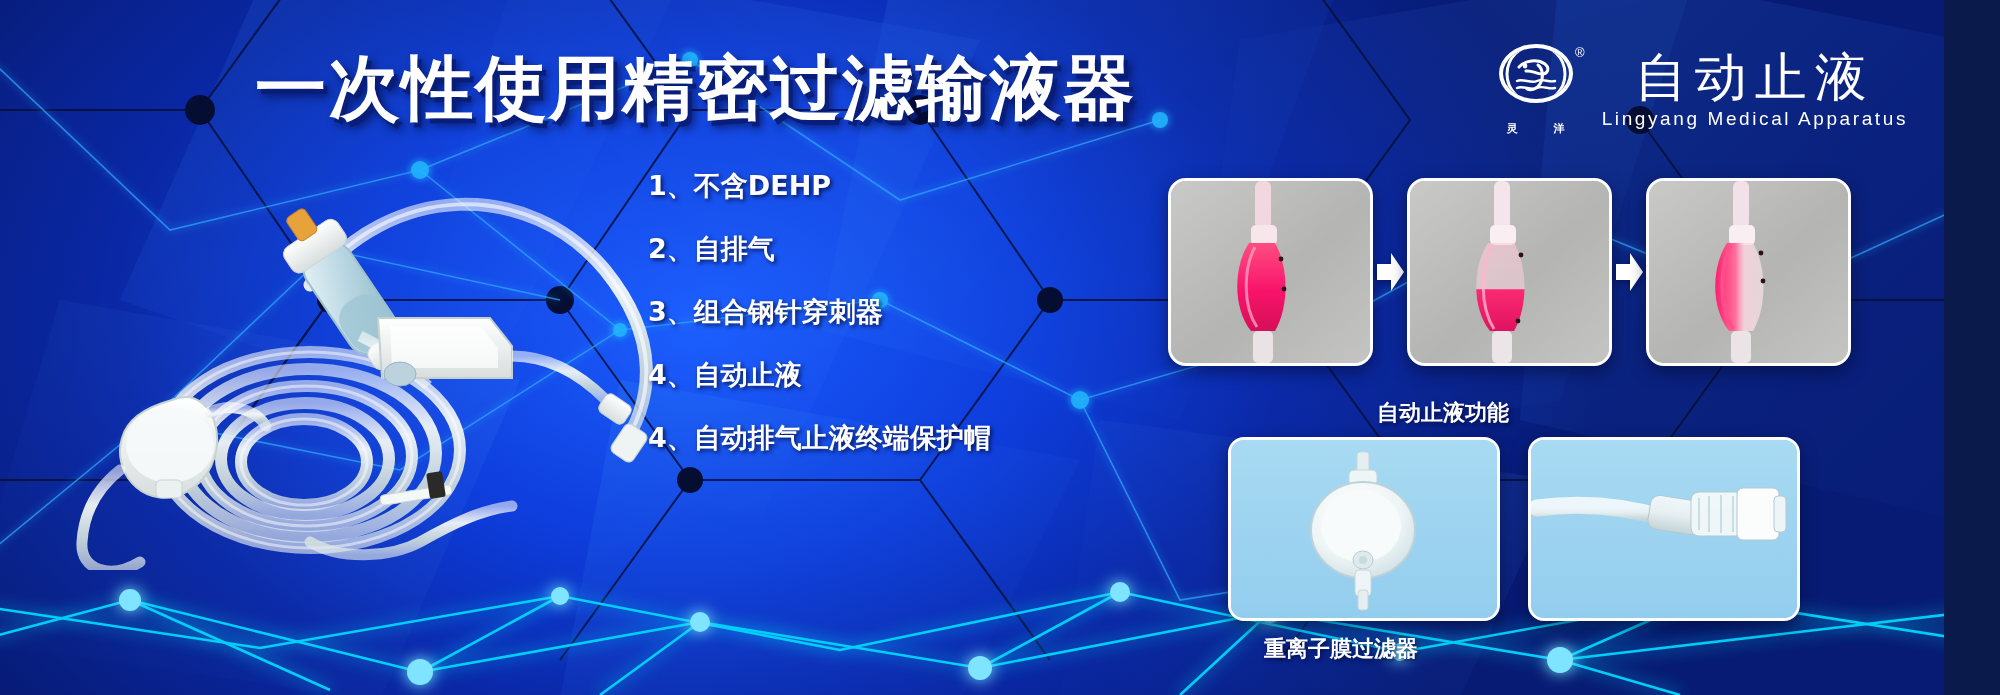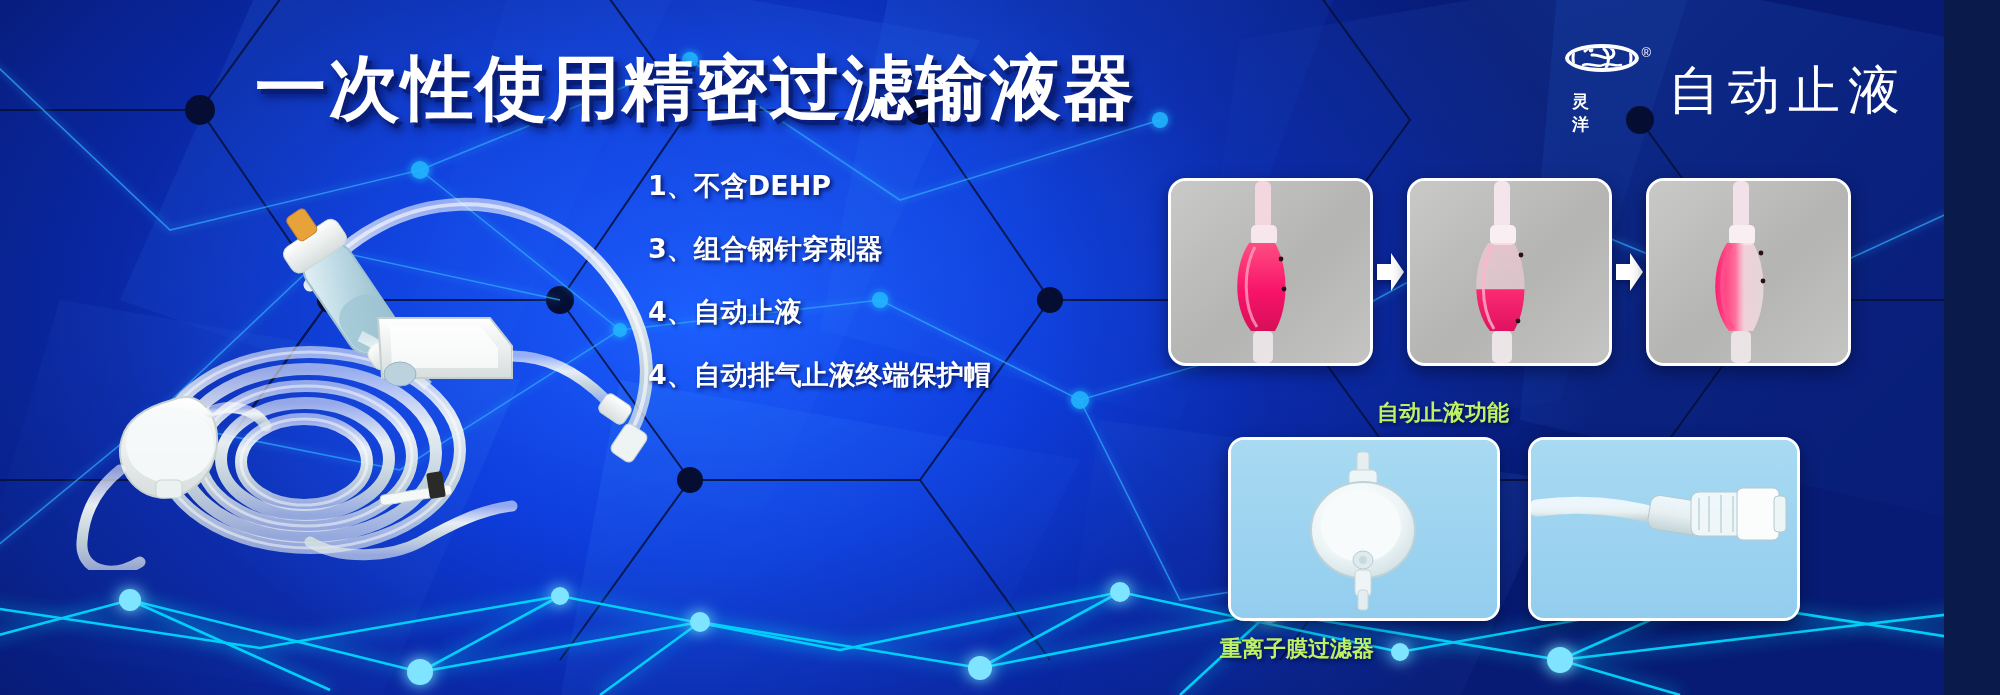--- a/index.html
+++ b/index.html
@@ -36,21 +36,21 @@
   
   .logo{position:absolute;right:36px;top:44px;display:flex;align-items:center;gap:20px;}
   .logo-mark{position:relative;width:92px;height:92px;display:flex;flex-direction:column;align-items:center;}
   .logo-seal{
     position:relative;width:74px;height:74px;border-radius:50%;
     border:4px solid #ffffff;display:flex;align-items:center;justify-content:center;
     overflow:hidden;
   }
   .logo-seal svg{display:block;}
   .logo-reg{position:absolute;right:-3px;top:2px;color:#fff;font-size:13px;line-height:1;}
-  .logo-sub{margin-top:18px;color:#fff;font-size:17px;letter-spacing:16px;
+  .logo-sub{margin-top:18px;color:#fff;font-size:11px;letter-spacing:16px;
     font-family:"DejaVu Sans","Liberation Sans",sans-serif;font-weight:bold;padding-left:16px;}
   .logo-text{display:flex;flex-direction:column;align-items:center;}
   .logo-cn{
     color:#fff;font-size:52px;line-height:56px;letter-spacing:8px;
     font-family:"DejaVu Sans","Liberation Sans",sans-serif;
   }
   .logo-en{
     color:#fff;font-size:19px;line-height:24px;letter-spacing:2.6px;margin-top:2px;
     font-family:"Liberation Sans",sans-serif;
   }
@@ -68,29 +68,29 @@
   
   .row-top{position:absolute;left:1168px;top:178px;display:flex;align-items:center;gap:0;}
   .ph{
     border-radius:18px;background:#b9bab7;border:3px solid #ffffff;
     overflow:hidden;position:relative;box-shadow:0 6px 16px rgba(2,8,42,.5);
   }
   .ph-top{width:205px;height:188px;}
   .arrow{width:34px;display:flex;align-items:center;justify-content:center;}
   .arrow svg{display:block;filter:drop-shadow(0 2px 3px rgba(2,8,42,.5));}
   .cap{
-    position:absolute;color:#bef264;font-size:22px;font-weight:bold;
+    position:absolute;color:#ffffff;font-size:22px;font-weight:bold;
     font-family:"DejaVu Sans","Liberation Sans",sans-serif;
     text-shadow:2px 2px 4px rgba(3,12,66,.9);white-space:nowrap;
   }
   .cap-top{left:1377px;top:398px;}
   .row-bottom{position:absolute;left:1228px;top:437px;display:flex;gap:28px;}
   .ph-bot{width:272px;height:184px;background:#9fd3f0;border-radius:16px;border:3px solid #ffffff;
     overflow:hidden;position:relative;box-shadow:0 6px 16px rgba(2,8,42,.5);}
-  .cap-b1{left:1220px;top:634px;}
+  .cap-b1{left:1264px;top:634px;}
   .cap-b2{left:1552px;top:634px;}
 
   
   .product{position:absolute;left:60px;top:150px;width:620px;height:420px;}
 </style>
 </head>
 <body>
 
 <div id="banner">
 
@@ -215,20 +215,21 @@
           <path d="M12 38 C18 35, 26 41, 32 38 C38 35, 44 40, 50 38" fill="none" stroke="#ffffff" stroke-width="2.4" stroke-linecap="round"></path>
           <path d="M12 45 C18 42, 26 48, 32 45 C38 42, 44 47, 50 45" fill="none" stroke="#ffffff" stroke-width="2.4" stroke-linecap="round"></path>
           <circle cx="20" cy="23" r="2.4" fill="#ffffff"></circle>
         </svg>
       </div>
       <span class="logo-reg">®</span>
       <div class="logo-sub">灵 洋</div>
     </div>
     <div class="logo-text">
       <div class="logo-cn">自动止液</div>
+      <div class="logo-en">Lingyang Medical Apparatus</div>
     </div>
   </div>
 
   <div class="product">
     <svg width="620" height="420" viewBox="0 0 620 420" aria-hidden="true">
       <defs>
         <linearGradient id="tube" x1="0" y1="0" x2="0" y2="1">
           <stop offset="0%" stop-color="#ffffff" stop-opacity=".55"></stop>
           <stop offset="35%" stop-color="#f2f7f6" stop-opacity=".95"></stop>
           <stop offset="70%" stop-color="#cfdcdb" stop-opacity=".92"></stop>
@@ -285,20 +286,21 @@
       <rect x="556" y="276" width="26" height="34" rx="6" fill="#eef4f3" stroke="#c6d0cf" transform="rotate(34 569 293)"></rect>
 
       <path d="M250 392 C280 410, 330 408, 360 392 C392 374, 420 360, 452 356" fill="none" stroke="url(#tube)" stroke-width="11" stroke-linecap="round"></path>
       <rect x="320" y="340" width="72" height="10" rx="4" fill="#f4f8f7" stroke="#ccd6d5" transform="rotate(-9 356 345)"></rect>
       <rect x="368" y="322" width="16" height="26" rx="3" fill="#2a2a28" transform="rotate(-9 376 335)"></rect>
     </svg>
   </div>
 
   <div class="features">
     <div class="feature">1、不含DEHP</div>
+    <div class="feature">2、自排气</div>
     <div class="feature">3、组合钢针穿刺器</div>
     <div class="feature">4、自动止液</div>
     <div class="feature">4、自动排气止液终端保护帽</div>
   </div>
 
   <div class="row-top">
 
     <div class="ph ph-top">
       <svg width="199" height="182" viewBox="0 0 199 182" aria-hidden="true">
         <defs>

